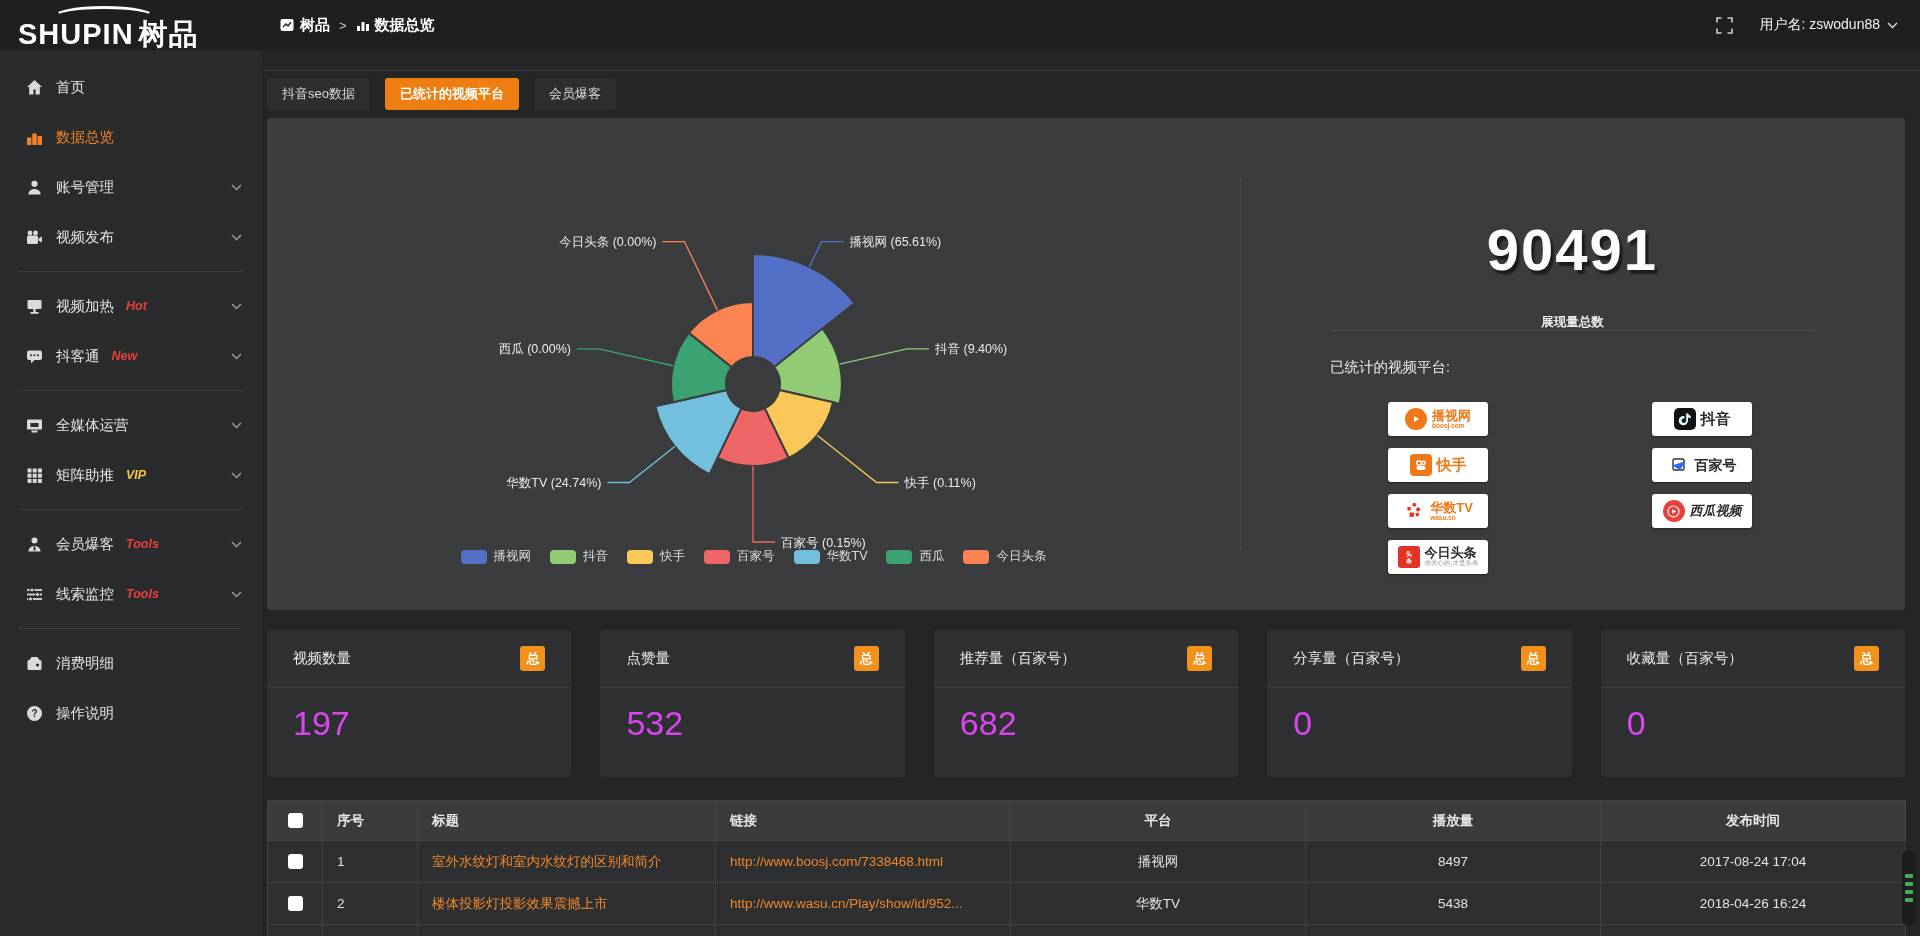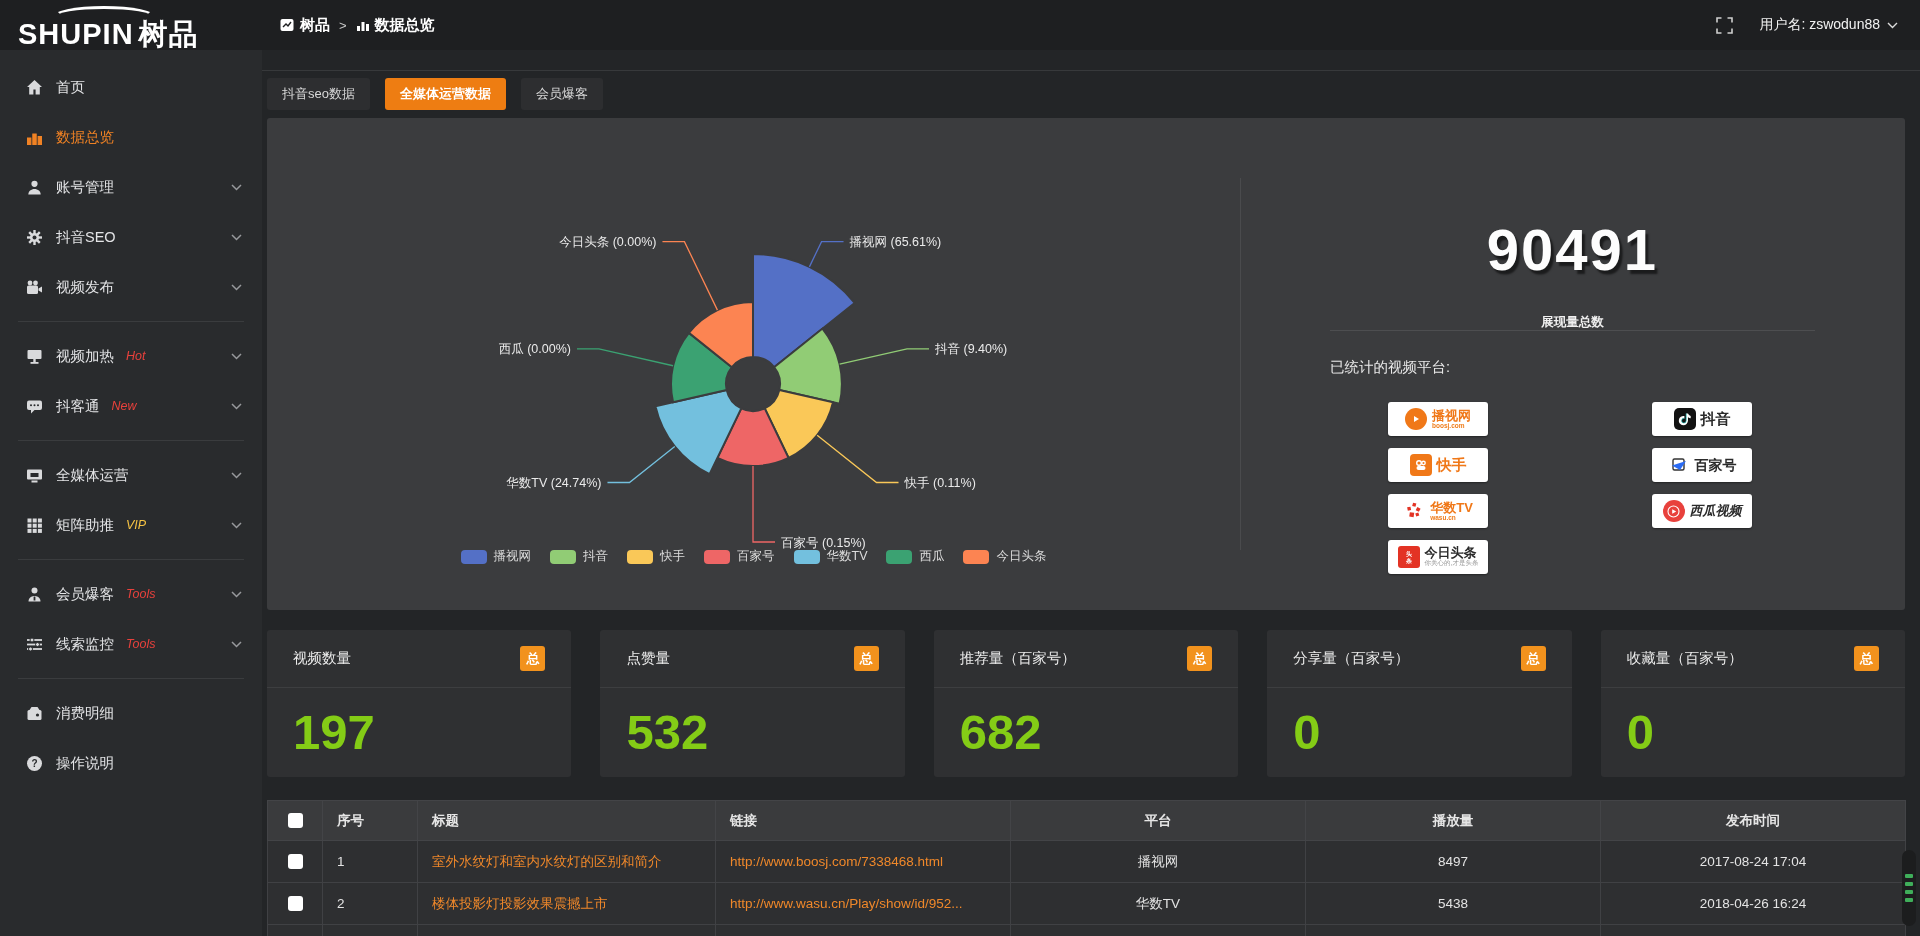--- a/index.html
+++ b/index.html
@@ -18,21 +18,21 @@
   .topbar-right { position:absolute; right:22px; top:0; height:50px; display:flex; align-items:center; gap:26px; }
   .username { display:flex; align-items:center; gap:7px; font-size:14px; color:#f2f2f2; }
 
   
   .sidebar { position:absolute; left:0; top:50px; width:262px; height:886px; background:#292b2d; z-index:2; }
   .menu { padding-top:12px; }
   .menu-item { position:relative; height:50px; display:flex; align-items:center; padding-left:25px; cursor:pointer; color:#e3e4e6; font-size:14.5px; }
   .menu-item .mi-icon { width:18px; height:18px; margin-right:13px; display:flex; align-items:center; justify-content:center; }
   .menu-item.active { color:#f08224; }
   .menu-item.active svg * { fill:#f08224; stroke:#f08224; }
-  .mi-badge { margin-left:12px; font-size:12.5px; font-style:italic; font-weight:400; }
+  .mi-badge { margin-left:12px; font-size:12.5px; font-style:italic; font-weight:700; }
   .mi-chev { position:absolute; right:20px; top:22px; }
   .menu-divider { height:1px; background:#3a3c3e; margin:9px 18px; }
 
   
   .content-divider { position:absolute; left:262px; top:70px; width:1658px; height:1px; background:#37393b; }
   .tabs { position:absolute; left:267px; top:78px; display:flex; gap:15px; }
   .tab { height:32px; padding:0 15px; display:flex; align-items:center; background:#2d2e30; color:#d9d9d9; font-size:13px; border-radius:3px; cursor:pointer; }
   .tab.active { background:#ee7d12; color:#fff; font-weight:700; }
 
   .panel { position:absolute; left:267px; top:118px; width:1638px; height:492px; background:#3b3c3e; border-radius:3px; }
@@ -55,21 +55,21 @@
   .pf-r0 { top:284px; } .pf-r1 { top:330px; } .pf-r2 { top:376px; } .pf-r3 { top:422px; }
   .pf-ic { width:22px; height:22px; border-radius:4px; display:flex; align-items:center; justify-content:center; flex:none; }
   .pf-name.orange { color:#f07818; } .pf-name.redtext { color:#2b2b2b; }
 
   
   .cards { position:absolute; left:267px; top:630px; width:1638px; height:147px; display:flex; gap:29px; }
   .card { flex:1; background:#2f3032; border-radius:3px; overflow:hidden; }
   .card-head { height:58px; display:flex; align-items:center; justify-content:space-between; padding:0 26px; border-bottom:1px solid #3d3e40; }
   .card-title { font-size:14.5px; color:#ececec; }
   .card-badge { width:25px; height:25px; background:#f2921d; color:#fff; font-size:13px; font-weight:700; border-radius:3px; display:flex; align-items:center; justify-content:center; cursor:pointer; }
-  .card-value { padding:16px 26px 0; font-size:49px; font-weight:700; color:#84cc16; }
+  .card-value { padding:16px 26px 0; font-size:34px; font-weight:400; color:#d946ef; }
 
   
   .table-wrap { position:absolute; left:267px; top:800px; width:1638px; }
   table { width:100%; border-collapse:collapse; table-layout:fixed; font-size:13.5px; }
   th { height:40px; background:#3a3b3d; color:#e6e6e6; font-weight:600; border:1px solid #434447; }
   td { height:42px; background:#2e2f31; border:1px solid #404144; color:#e3e3e3; }
   th.left, td.left { text-align:left; padding-left:14px; }
   th.center, td.center { text-align:center; }
   td.orange { color:#f0882a; white-space:nowrap; overflow:hidden; text-overflow:ellipsis; }
   .checkbox { width:15px; height:15px; background:#fff; border-radius:3px; margin:0 auto; cursor:pointer; }
@@ -148,40 +148,20 @@
       <span>账号管理</span>
       <span class="mi-chev">
           <svg width="11" height="7" viewBox="0 0 11 7">
             <polyline points="1,1 5.5,5.5 10,1" stroke="#97999c" stroke-width="1.5" fill="none"></polyline>
           </svg>
         </span>
     </div>
     <div class="menu-item">
       <span class="mi-icon">
           <svg width="17" height="17" viewBox="0 0 17 17">
-            <g stroke="#d9dadc" stroke-width="2.4">
-              <line x1="8.5" y1="1" x2="8.5" y2="16"></line>
-              <line x1="1" y1="8.5" x2="16" y2="8.5"></line>
-              <line x1="3.2" y1="3.2" x2="13.8" y2="13.8"></line>
-              <line x1="13.8" y1="3.2" x2="3.2" y2="13.8"></line>
-            </g>
-            <circle cx="8.5" cy="8.5" r="4.6" fill="#d9dadc"></circle>
-            <circle cx="8.5" cy="8.5" r="2" fill="#292b2d"></circle>
-          </svg>
-        </span>
-      <span>抖音SEO</span>
-      <span class="mi-chev">
-          <svg width="11" height="7" viewBox="0 0 11 7">
-            <polyline points="1,1 5.5,5.5 10,1" stroke="#97999c" stroke-width="1.5" fill="none"></polyline>
-          </svg>
-        </span>
-    </div>
-    <div class="menu-item">
-      <span class="mi-icon">
-          <svg width="17" height="17" viewBox="0 0 17 17">
             <circle cx="4" cy="4" r="2.4" fill="#d9dadc"></circle>
             <circle cx="9.5" cy="4" r="2.4" fill="#d9dadc"></circle>
             <rect x="1" y="6.5" width="11" height="8.5" rx="1.5" fill="#d9dadc"></rect>
             <path d="M12.5 9.5L16 7.5v6l-3.5-2z" fill="#d9dadc"></path>
           </svg>
         </span>
       <span>视频发布</span>
       <span class="mi-chev">
           <svg width="11" height="7" viewBox="0 0 11 7">
             <polyline points="1,1 5.5,5.5 10,1" stroke="#97999c" stroke-width="1.5" fill="none"></polyline>
@@ -325,21 +305,21 @@
         </span>
       <span>操作说明</span>
     </div>
   </div>
 </div>
 
 <div class="content-divider"></div>
 
 <div class="tabs">
   <div class="tab">抖音seo数据</div>
-  <div class="tab active">全媒体运营数据</div>
+  <div class="tab active">已统计的视频平台</div>
   <div class="tab">会员爆客</div>
 </div>
 
 <div class="panel">
   <div class="rose-wrap">
     <svg width="973" height="445" viewBox="0 0 973 445">
         <path d="M486 239L486 136A130 130 0 0 1 587.6380927208438 184.94632575836465L507.1094500266368 249.1657753498142A27 27 0 0 0 486 239Z" fill="#5470c6" stroke="#3b3c3e" stroke-width="2"></path>
         <polyline points="542.4048860852826,148.8740471726855 554.5536307805742,123.64691887141777 576.5536307805742,123.64691887141777" fill="none" stroke="#5470c6" stroke-width="1.3"></polyline>
         <text x="582.5536307805742" y="128.14691887141777" text-anchor="start" fill="#eaeaea" font-size="12.5">播视网 (65.61%)</text>
         <path d="M507.1094500266368 249.1657753498142L555.4868370248015 210.58609659511225A88.87700045724738 88.87700045724738 0 0 1 572.6486684967672 285.77699314898246L512.3230536289093 272.0080652168205A27 27 0 0 0 507.1094500266368 249.1657753498142Z" fill="#91cc75" stroke="#3b3c3e" stroke-width="2"></path>

